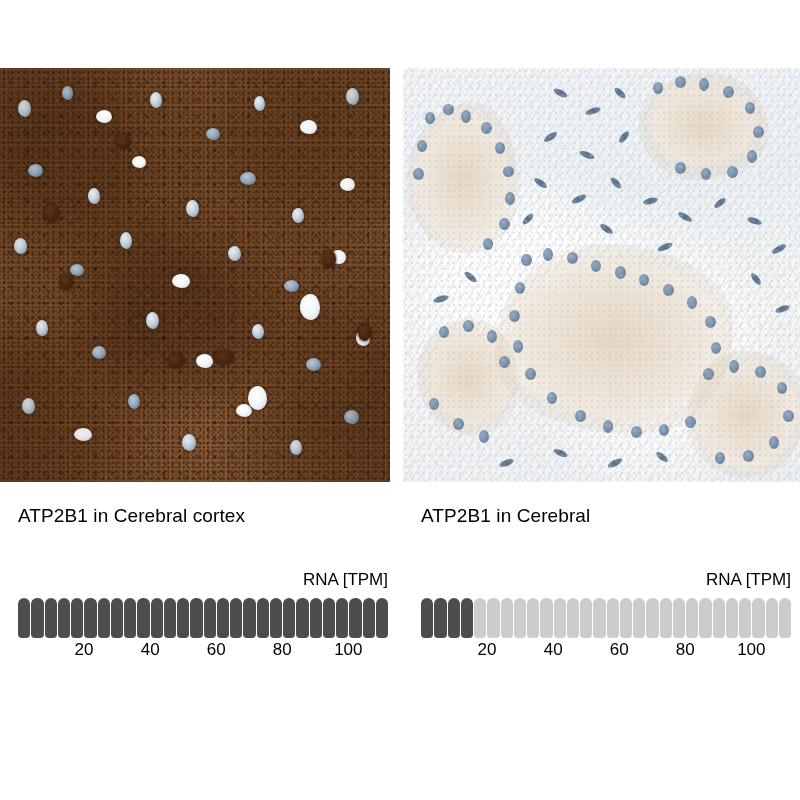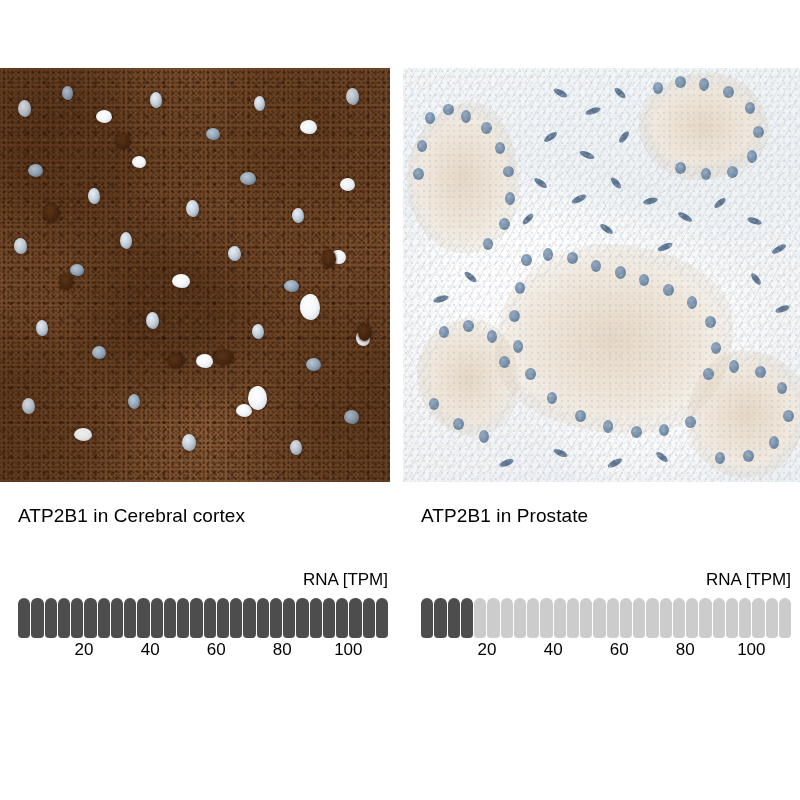--- a/index.html
+++ b/index.html
@@ -358,21 +358,21 @@
       <div class="nuc sp" style="left:204px; top:392px; width:16px; height:6px;  transform:rotate(-28deg);"></div>
       <div class="nuc sp" style="left:252px; top:386px; width:14px; height:6px;  transform:rotate(38deg);"></div>
       <div class="nuc sp" style="left:96px;  top:392px; width:15px; height:6px;  transform:rotate(-22deg);"></div>
 
       <div class="pros-grain"></div>
     </div>
   </div>
 </div>
 
 <div class="caption left">ATP2B1 in Cerebral cortex</div>
-<div class="caption right">ATP2B1 in Prostate</div>
+<div class="caption right">ATP2B1 in Cerebral</div>
 
 <div class="meter-block left">
   <div class="meter-unit-label">RNA [TPM]</div>
   <div class="meter-bar">
       <div class="pill on" style="background: rgb(77, 77, 77);"></div>
       <div class="pill on" style="background: rgb(77, 77, 77);"></div>
       <div class="pill on" style="background: rgb(77, 77, 77);"></div>
       <div class="pill on" style="background: rgb(77, 77, 77);"></div>
       <div class="pill on" style="background: rgb(77, 77, 77);"></div>
       <div class="pill on" style="background: rgb(77, 77, 77);"></div>

